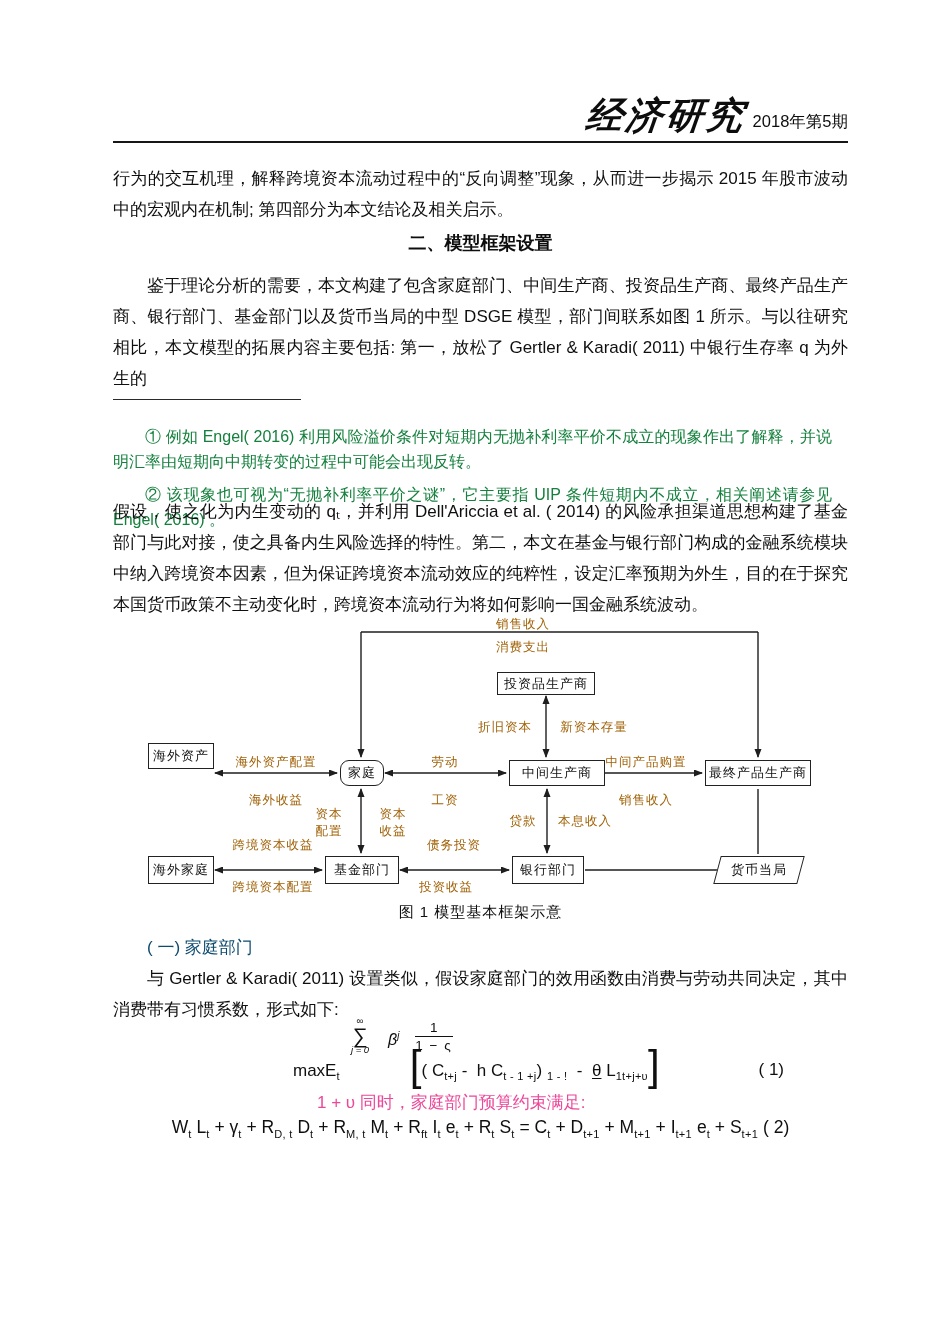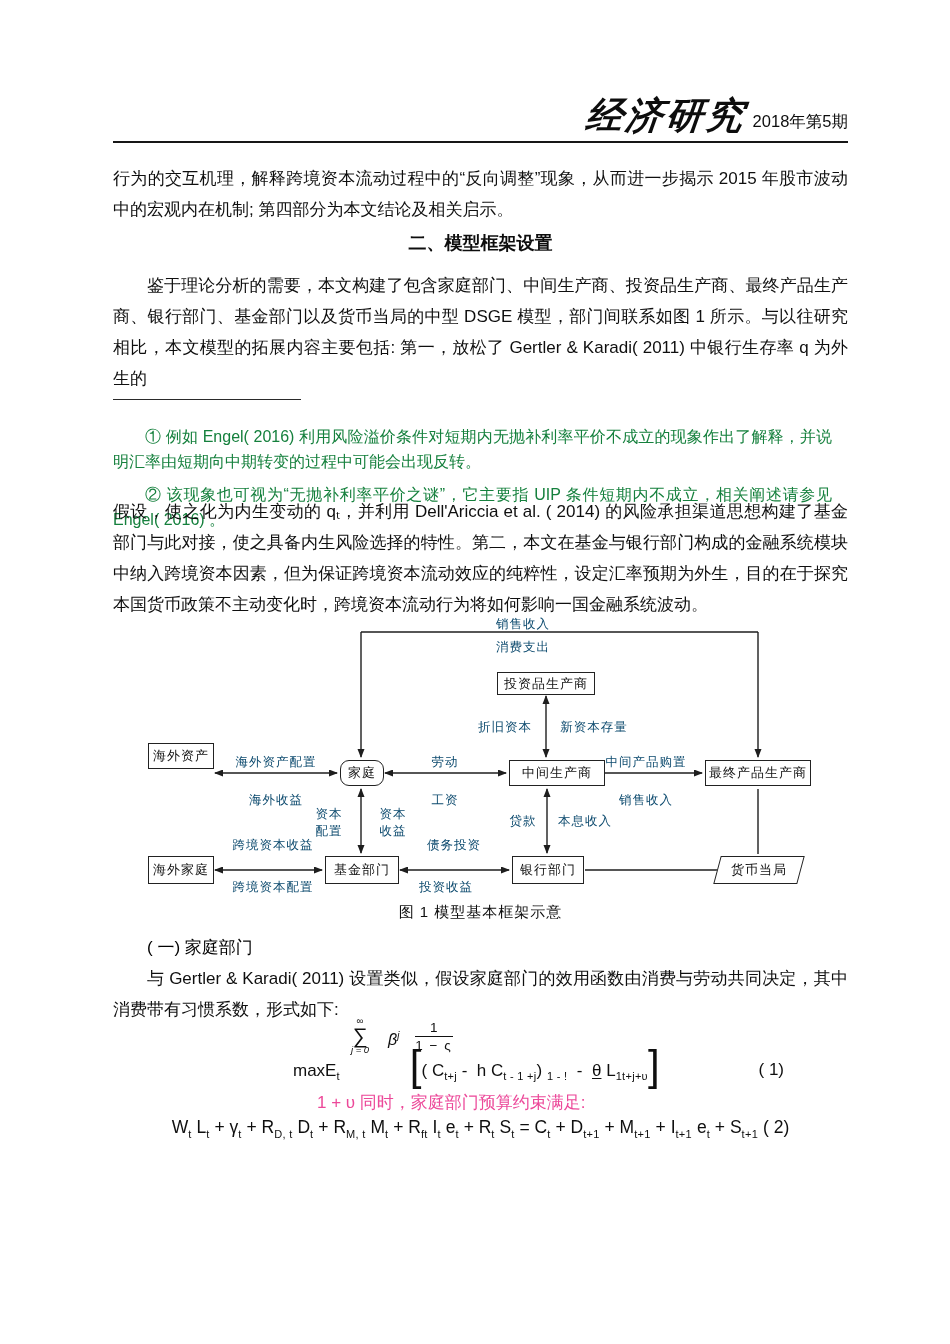--- a/index.html
+++ b/index.html
@@ -40,24 +40,24 @@
   .figure svg{position:absolute;inset:0;}
   .dbox{
     position:absolute;border:1.3px solid #222;background:#fff;box-sizing:border-box;
     display:flex;align-items:center;justify-content:center;
     font-size:13px;color:#111;white-space:nowrap;letter-spacing:1px;
   }
   .skew{transform:skewX(-15deg);}
   .unskew{transform:skewX(15deg);display:block;}
   .dlabel{
     position:absolute;transform:translateX(-50%);font-size:12.5px;line-height:17px;
-    color:#0c4a6e;white-space:pre-line;text-align:center;letter-spacing:1px;
+    color:#a16207;white-space:pre-line;text-align:center;letter-spacing:1px;
   }
   .caption{position:absolute;top:903px;left:0;width:735px;text-align:center;font-size:15px;letter-spacing:1px;color:#0e0e0e;}
-  .subhead{position:absolute;top:936px;left:0;width:735px;margin:0;font-size:17px;text-indent:2em;color:#000000;}
+  .subhead{position:absolute;top:936px;left:0;width:735px;margin:0;font-size:17px;text-indent:2em;color:#0c4a6e;}
   .p4{top:963px;}
 
   
   .eq1{position:absolute;top:1018px;left:180px;width:555px;height:66px;font-size:17px;color:#0f0f0f;}
   .eq1-bottom{position:absolute;left:0;bottom:2px;display:inline-flex;align-items:baseline;white-space:pre;}
   .eq-gap{display:inline-block;width:70px;}
   .big-br{font-size:42px;font-weight:300;line-height:20px;position:relative;top:4px;font-family:"Liberation Sans",sans-serif;}
   sub{font-size:11px;letter-spacing:0.3px;}
   sup{font-size:11px;}
   .u{text-decoration:underline;text-underline-offset:2px;}

